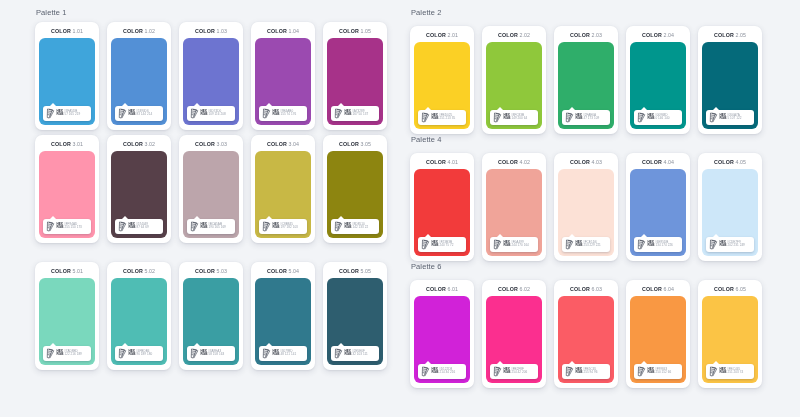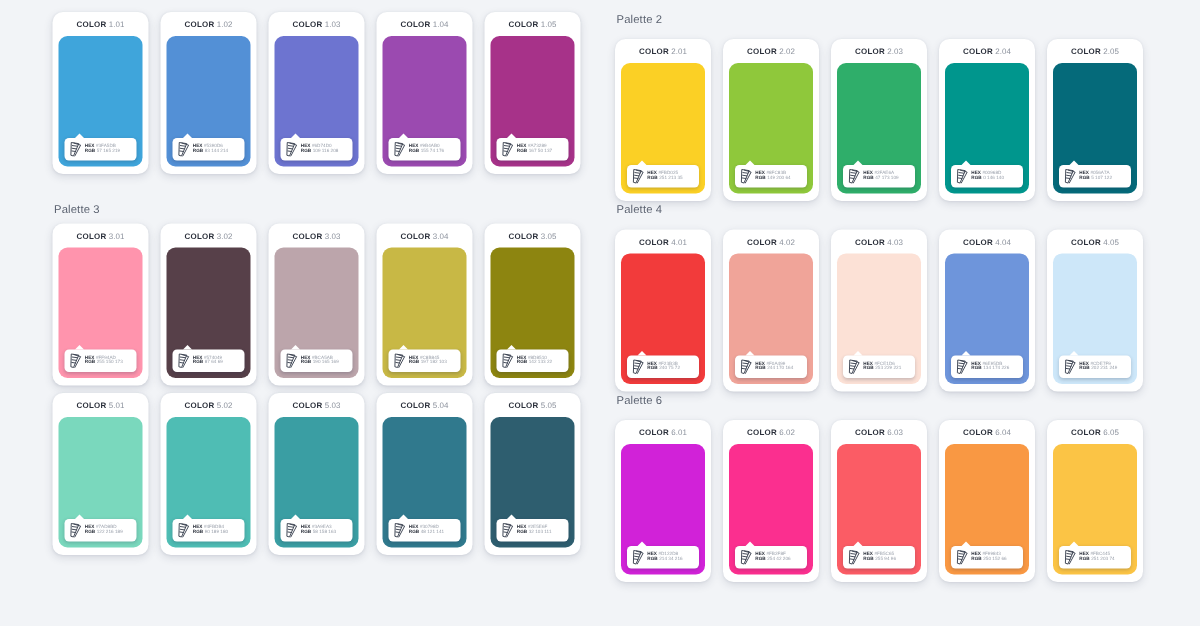--- a/index.html
+++ b/index.html
@@ -80,20 +80,21 @@
   .fan-icon { flex: 0 0 auto; display: block; }
   .badge-text { display: flex; flex-direction: column; gap: 0.5px; line-height: 1; }
   .badge-row { font-size: 3.1px; color: #9aa0ab; white-space: nowrap; letter-spacing: 0.02px; }
   .badge-row b { color: #2a2f3a; font-weight: 700; margin-right: 1px; }
 </style>
 </head>
 <body>
 
 <div class="board">
     <div class="palette">
+      <div class="palette-title">Palette 1</div>
       <div class="cards">
         <div class="card">
           <div class="card-title"><b>COLOR</b> <span>1.01</span></div>
           <div class="swatch" style="background: rgb(63, 165, 219);">
             <div class="badge">
               <svg class="fan-icon" width="9" height="11" viewBox="0 0 18 22">
   <g fill="none" stroke="#3f4654" stroke-width="1.3">
     <path d="M3 2 L13 3.5 L6 20 L2.5 19 Z"></path>
     <path d="M6 2.6 L15.5 5.5 L7.5 20.4"></path>
     <path d="M4 6 L11.6 7"></path>
@@ -289,21 +290,20 @@
               <div class="badge-text">
                 <div class="badge-row"><b>HEX</b><span>#056A7A</span></div>
                 <div class="badge-row"><b>RGB</b><span>5 107 122</span></div>
               </div>
             </div>
           </div>
         </div>
       </div>
     </div>
     <div class="palette">
-      <div class="palette-title">Palette 3</div>
       <div class="cards">
         <div class="card">
           <div class="card-title"><b>COLOR</b> <span>3.01</span></div>
           <div class="swatch" style="background: rgb(255, 148, 173);">
             <div class="badge">
               <svg class="fan-icon" width="9" height="11" viewBox="0 0 18 22">
   <g fill="none" stroke="#3f4654" stroke-width="1.3">
     <path d="M3 2 L13 3.5 L6 20 L2.5 19 Z"></path>
     <path d="M6 2.6 L15.5 5.5 L7.5 20.4"></path>
     <path d="M4 6 L11.6 7"></path>

